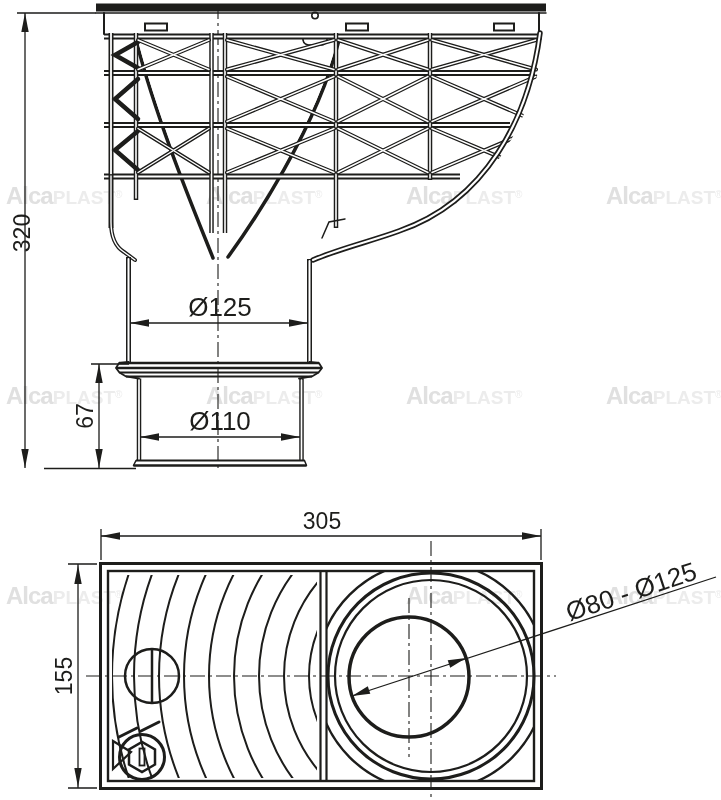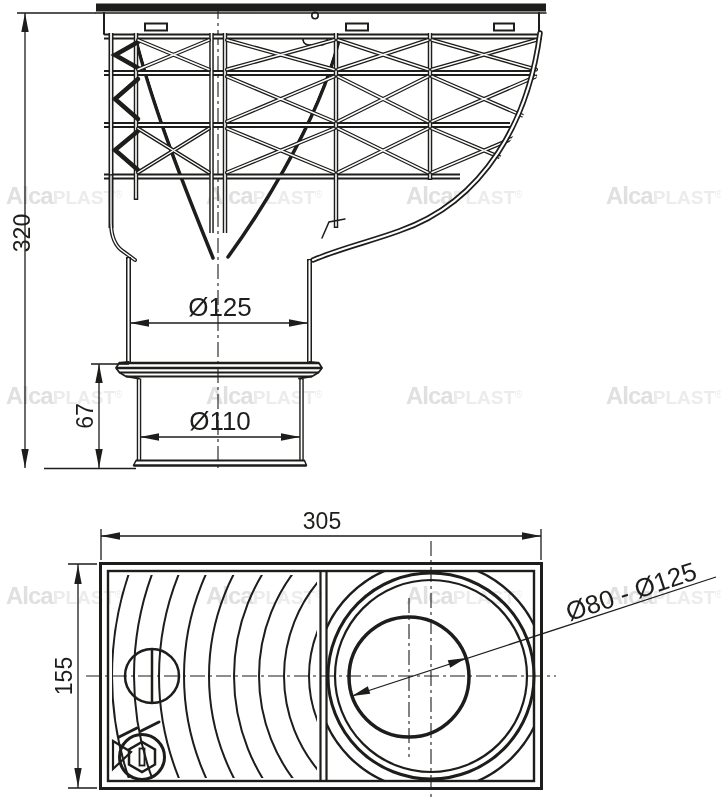--- a/index.html
+++ b/index.html
@@ -27,21 +27,20 @@
 
   <div class="wm" style="left:6px;top:183px"><span class="a">Alca</span><span class="p">PLAST</span><span class="r">®</span></div>
   <div class="wm" style="left:206px;top:183px"><span class="a">Alca</span><span class="p">PLAST</span><span class="r">®</span></div>
   <div class="wm" style="left:406px;top:183px"><span class="a">Alca</span><span class="p">PLAST</span><span class="r">®</span></div>
   <div class="wm" style="left:606px;top:183px"><span class="a">Alca</span><span class="p">PLAST</span><span class="r">®</span></div>
   <div class="wm" style="left:6px;top:383px"><span class="a">Alca</span><span class="p">PLAST</span><span class="r">®</span></div>
   <div class="wm" style="left:206px;top:383px"><span class="a">Alca</span><span class="p">PLAST</span><span class="r">®</span></div>
   <div class="wm" style="left:406px;top:383px"><span class="a">Alca</span><span class="p">PLAST</span><span class="r">®</span></div>
   <div class="wm" style="left:606px;top:383px"><span class="a">Alca</span><span class="p">PLAST</span><span class="r">®</span></div>
   <div class="wm" style="left:6px;top:583px"><span class="a">Alca</span><span class="p">PLAST</span><span class="r">®</span></div>
-  <div class="wm" style="left:206px;top:583px"><span class="a">Alca</span><span class="p">PLAST</span><span class="r">®</span></div>
   <div class="wm" style="left:406px;top:583px"><span class="a">Alca</span><span class="p">PLAST</span><span class="r">®</span></div>
   <div class="wm" style="left:606px;top:583px"><span class="a">Alca</span><span class="p">PLAST</span><span class="r">®</span></div>
 
   <svg width="721" height="800" viewBox="0 0 721 800">
     <defs>
       <clipPath id="bodyClip">
         <path d="M100,28 H546 C536,120 488,204 400,233 L100,233 Z"></path>
       </clipPath>
       <clipPath id="planLeftClip">
           <rect x="112" y="575" width="205" height="203"></rect>

